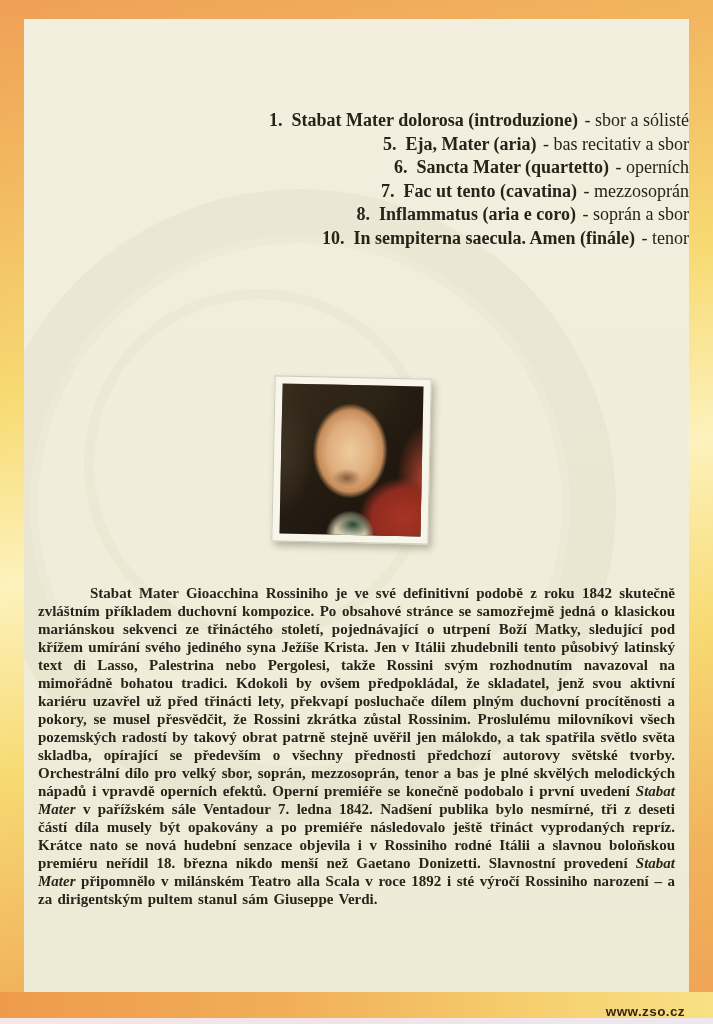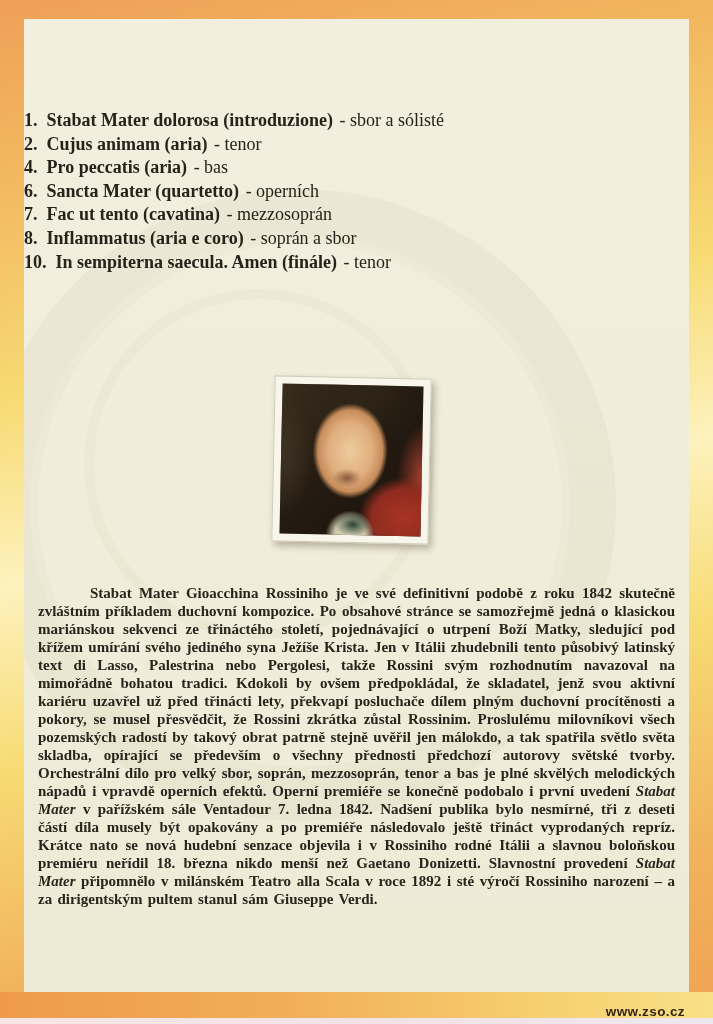--- a/index.html
+++ b/index.html
@@ -34,21 +34,21 @@
     position: absolute; left: 60px; top: 270px;
     width: 330px; height: 330px; border-radius: 50%;
     border: 10px solid rgba(190, 178, 136, 0.08);
     pointer-events: none;
   }
 
   
   .movements {
     position: absolute; left: 0; top: 90px; width: 665px;
     margin: 0; padding: 0; list-style: none;
-    text-align: left; color: #27221a;
+    text-align: right; color: #27221a;
   }
   .movements li {
     font-size: 18px; line-height: 23.6px; font-weight: 700;
     white-space: nowrap;
   }
   .mv-num { display: inline-block; margin-right: 9px; }
   .mv-desc { font-weight: 400; margin-left: 2px; }
 
   
   .portrait-frame {
@@ -107,22 +107,21 @@
 <body>
 
 <div class="scan-root">
 
   <div class="page">
     <div class="watermark"></div>
     <div class="watermark-inner"></div>
 
     <ol class="movements">
       <li><span class="mv-num">1.</span><span class="mv-title">Stabat Mater dolorosa (introduzione)</span> <span class="mv-desc">- sbor a sólisté</span></li>
-      <li><span class="mv-num">2.</span><span class="mv-title">Cujus animam (aria)</span> <span class="mv-desc">- tenor</span></li>
-      <li><span class="mv-num">4.</span><span class="mv-title">Pro peccatis (aria)</span> <span class="mv-desc">- bas</span></li>
+      <li><span class="mv-num">5.</span><span class="mv-title">Eja, Mater (aria)</span> <span class="mv-desc">- bas recitativ a sbor</span></li>
       <li><span class="mv-num">6.</span><span class="mv-title">Sancta Mater (quartetto)</span> <span class="mv-desc">- operních</span></li>
       <li><span class="mv-num">7.</span><span class="mv-title">Fac ut tento (cavatina)</span> <span class="mv-desc">- mezzosoprán</span></li>
       <li><span class="mv-num">8.</span><span class="mv-title">Inflammatus (aria e coro)</span> <span class="mv-desc">- soprán a sbor</span></li>
       <li><span class="mv-num">10.</span><span class="mv-title">In sempiterna saecula. Amen (finále)</span> <span class="mv-desc">- tenor</span></li>
     </ol>
 
     <div class="portrait-frame">
       <div class="portrait"></div>
     </div>
 

